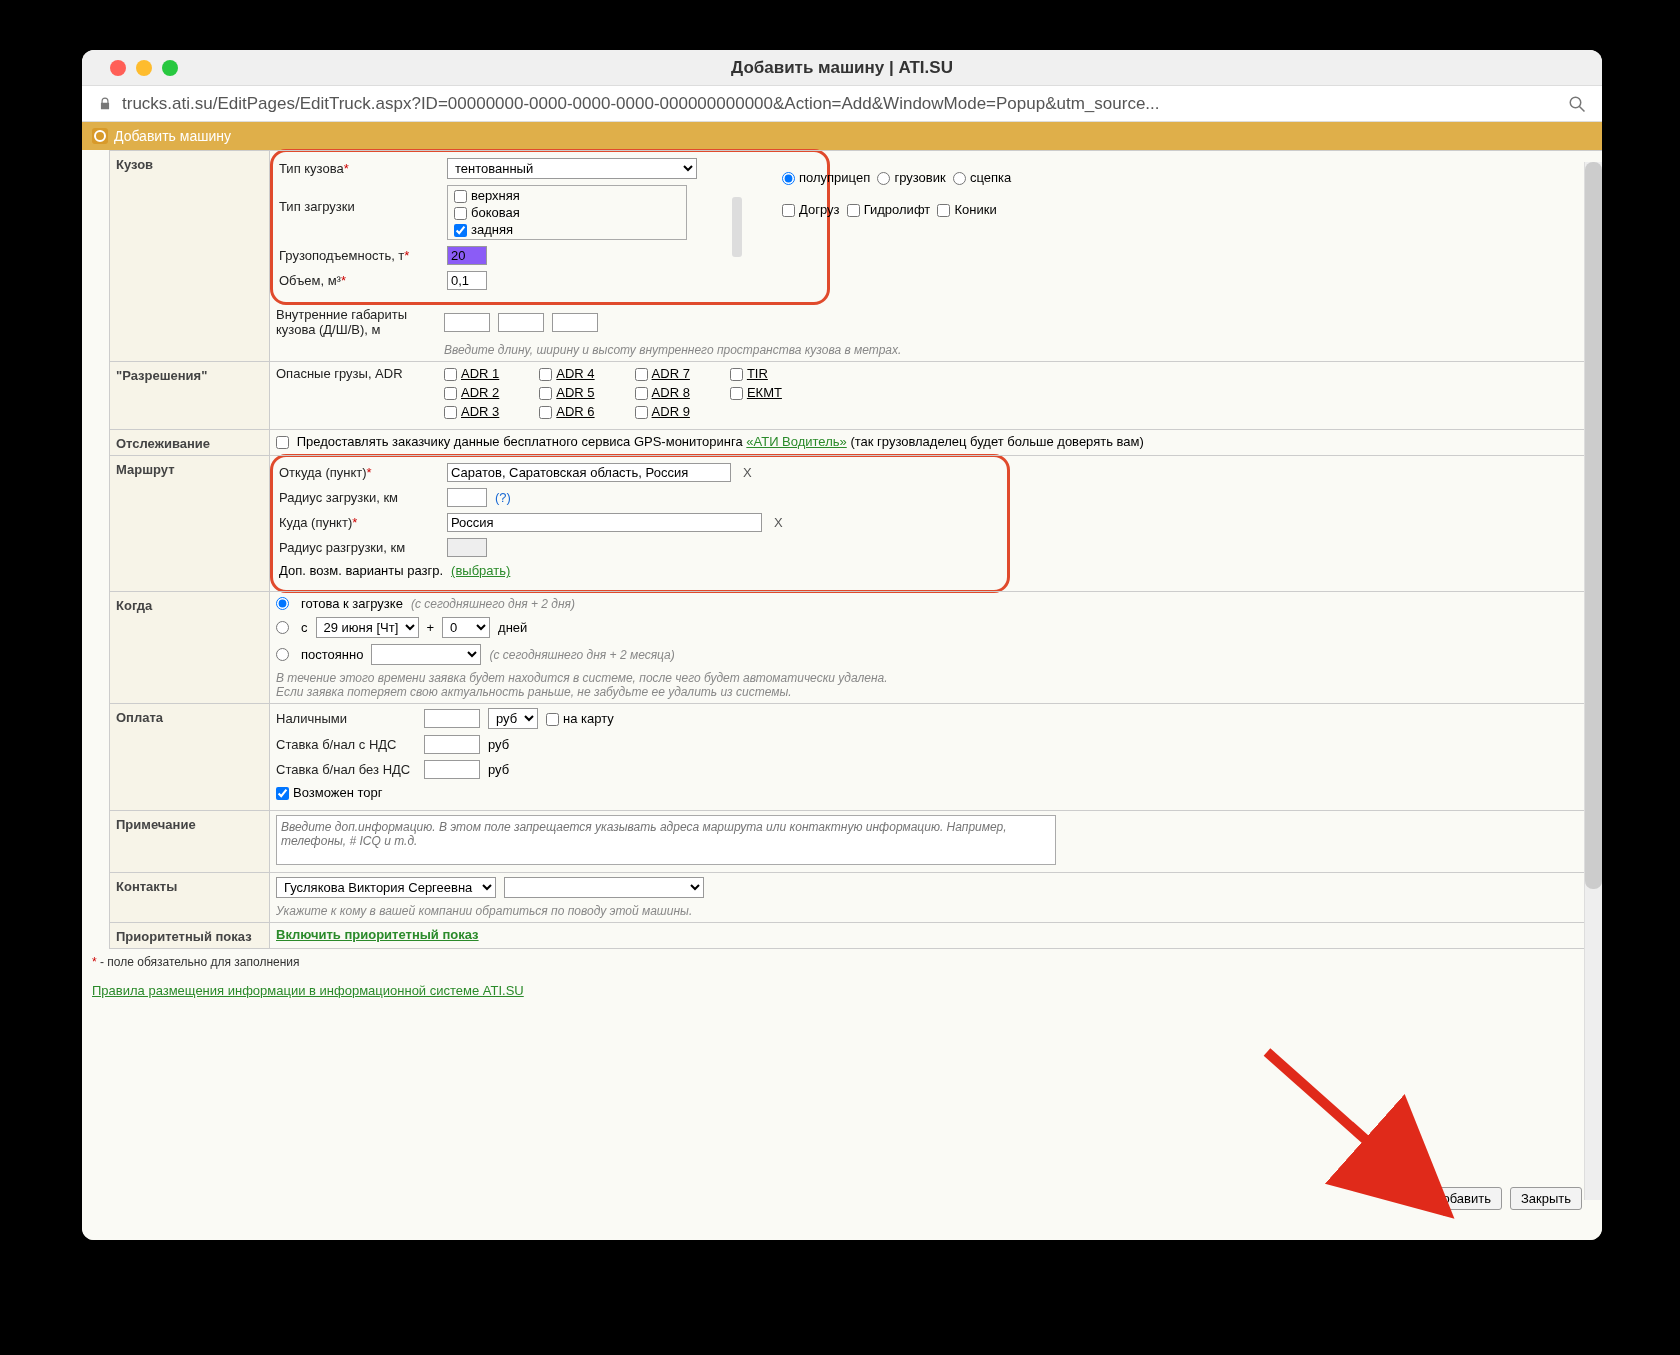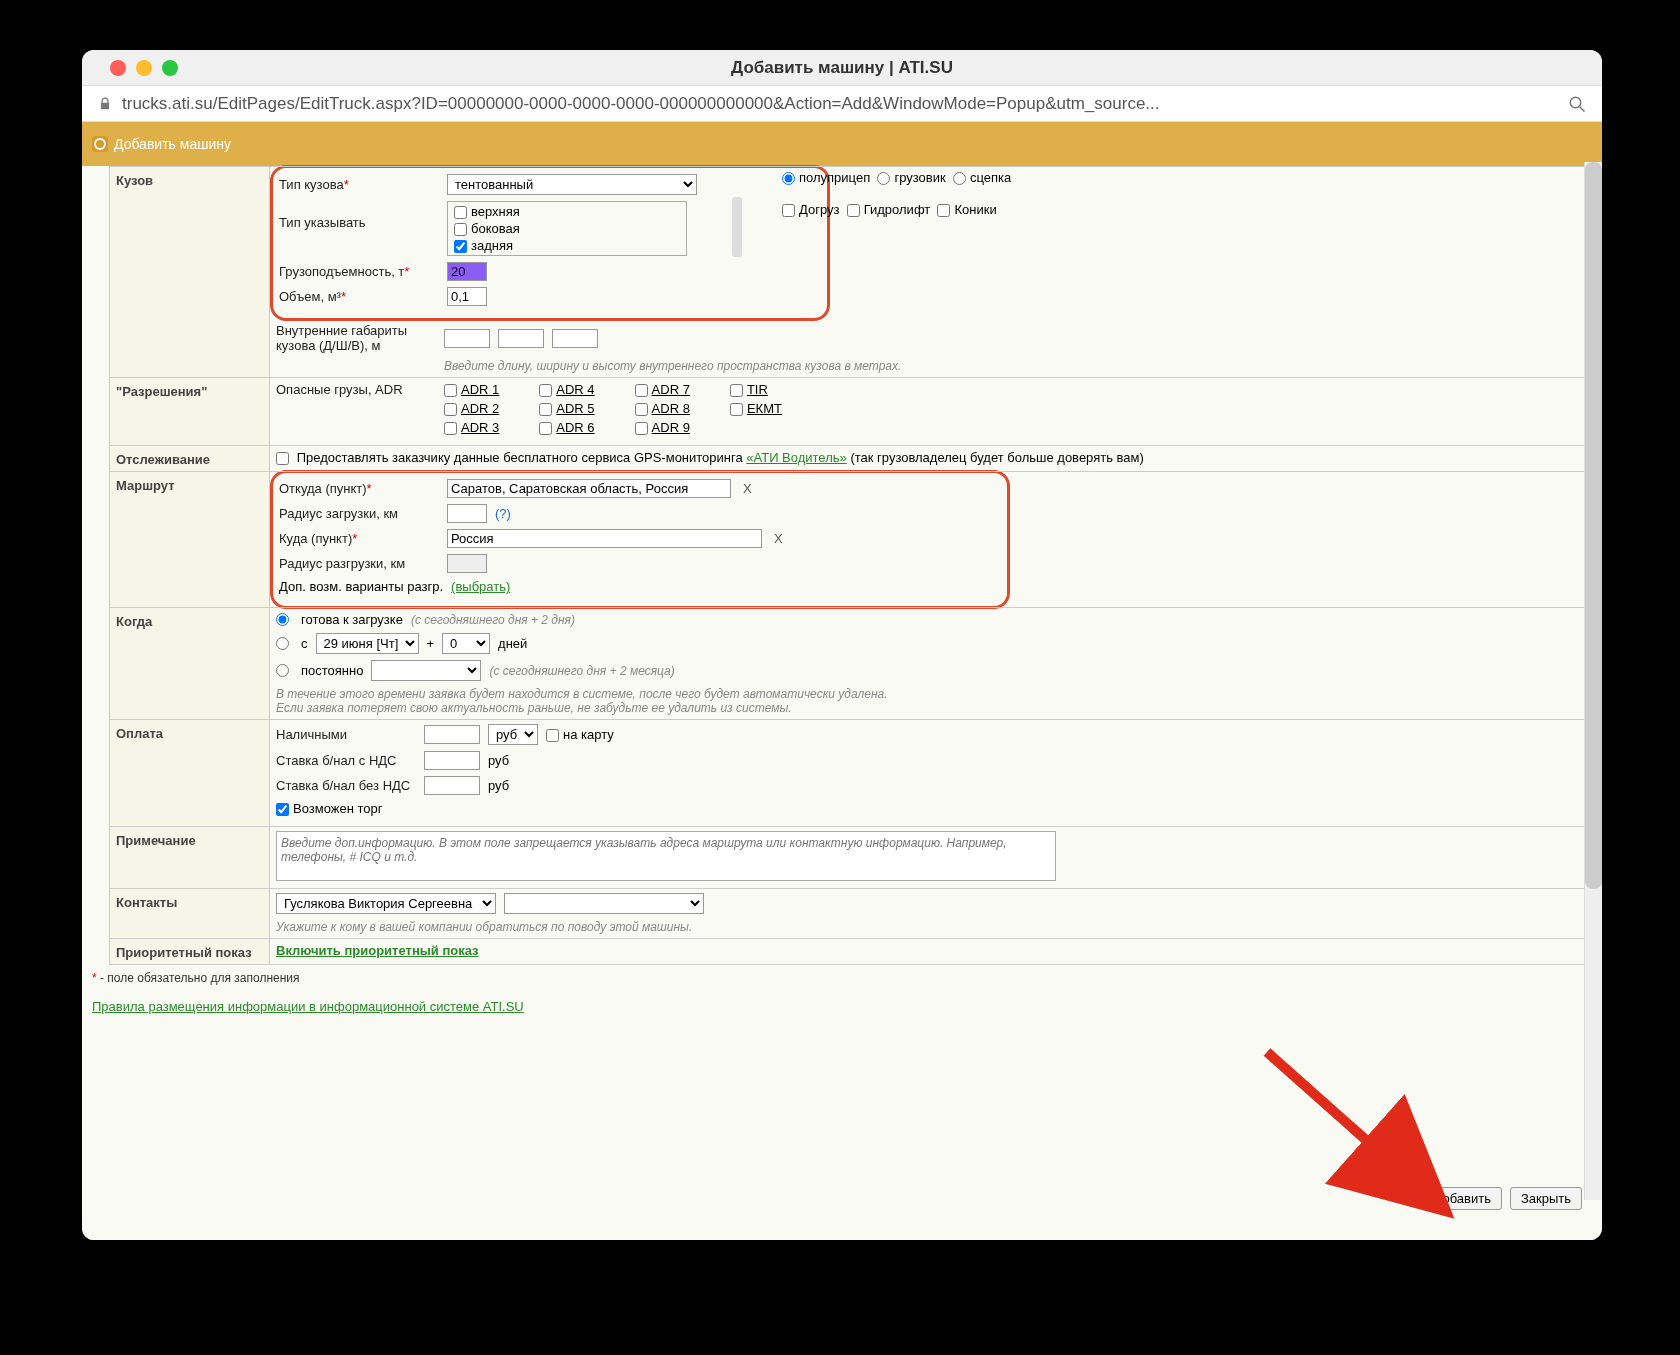--- a/index.html
+++ b/index.html
@@ -10,21 +10,21 @@
 .dot { width: 16px; height: 16px; border-radius: 50%; }
 .dot.r { background: #ff5f57; } .dot.y { background: #febc2e; } .dot.g { background: #28c840; }
 .win-title { position: absolute; left: 50%; transform: translateX(-50%); font-size: 17px; font-weight: 600; color: #333; }
 .url-bar { height: 36px; background: #fff; display: flex; align-items: center; padding: 0 16px; border-bottom: 1px solid #ddd; gap: 10px; }
 .lock { width: 14px; height: 14px; display: inline-block; }
 .lock svg { width: 100%; height: 100%; fill: #777; }
 .url-text { font-size: 17px; color: #555; flex: 1; white-space: nowrap; overflow: hidden; }
 .mag { width: 18px; height: 18px; }
 .mag svg { width: 100%; height: 100%; fill: none; stroke: #777; stroke-width: 2; }
 .content-area { flex: 1; background: #fafaf5; overflow-y: auto; position: relative; }
-.header-strip { background: #dfaf4a; color: #fff; padding: 14px 10px; font-size: 14px; display: flex; align-items: center; gap: 6px; }
+.header-strip { background: #dfaf4a; color: #fff; padding: 6px 10px; font-size: 14px; display: flex; align-items: center; gap: 6px; }
 .header-icon { width: 16px; height: 16px; background: #d89a2a; border-radius: 3px; display: inline-block; position: relative; }
 .header-icon::before { content: ""; position: absolute; width: 8px; height: 8px; border: 2px solid #fff; border-radius: 50%; left: 2px; top: 2px; }
 .form-table { width: 100%; border-collapse: collapse; margin-left: 27px; }
 .form-table > tbody > tr > td { border: 1px solid #ccc; vertical-align: top; padding: 4px 6px; font-size: 13px; }
 .form-table .section-label { width: 160px; background: #f7f4e8; font-weight: bold; color: #444; vertical-align: top; padding-top: 6px; }
 .inner-row { display: flex; align-items: center; gap: 8px; margin-bottom: 6px; }
 .inner-label { width: 160px; font-size: 13px; color: #222; }
 .req { color: #c00; }
 select, input[type=text] { font-size: 13px; padding: 1px 3px; border: 1px solid #999; background: #fff; }
 input[type=checkbox], input[type=radio] { margin-right: 4px; vertical-align: middle; }
@@ -82,21 +82,21 @@
 
       <tr>
         <td class="section-label">Кузов</td>
         <td>
           <div class="highlight-box" style="width:560px;">
             <div class="inner-row">
               <span class="inner-label"><span>Тип кузова</span><span class="req">*</span></span>
               <select style="width:250px;"><option>тентованный</option></select>
             </div>
             <div class="inner-row" style="align-items:flex-start;">
-              <span class="inner-label" style="padding-top:14px;">Тип указывать</span>
+              <span class="inner-label" style="padding-top:14px;">Тип загрузки</span>
               <div style="border:1px solid #aaa;padding:2px 6px;width:240px;display:flex;flex-direction:column;gap:2px;">
                 <label><input type="checkbox" style=""><span>верхняя</span></label>
                 <label><input type="checkbox" style=""><span>боковая</span></label>
                 <label><input type="checkbox" checked="" style=""><span>задняя</span></label>
               </div>
             </div>
             <div class="inner-row">
               <span class="inner-label"><span>Грузоподъемность, т</span><span class="req">*</span></span>
               <input type="text" style="width: 40px; background: #8b5cf6;" value="20">
             </div>

